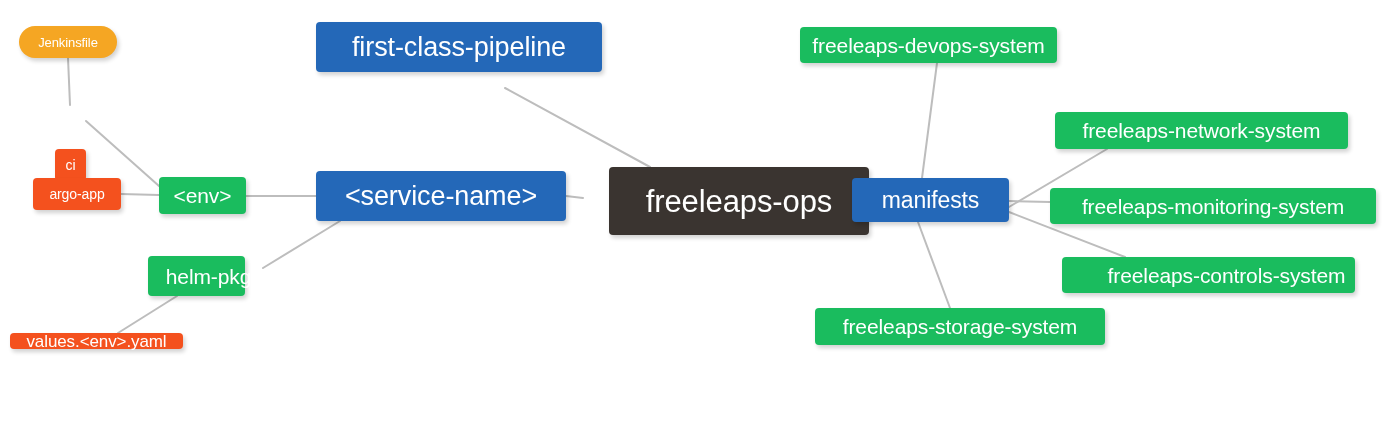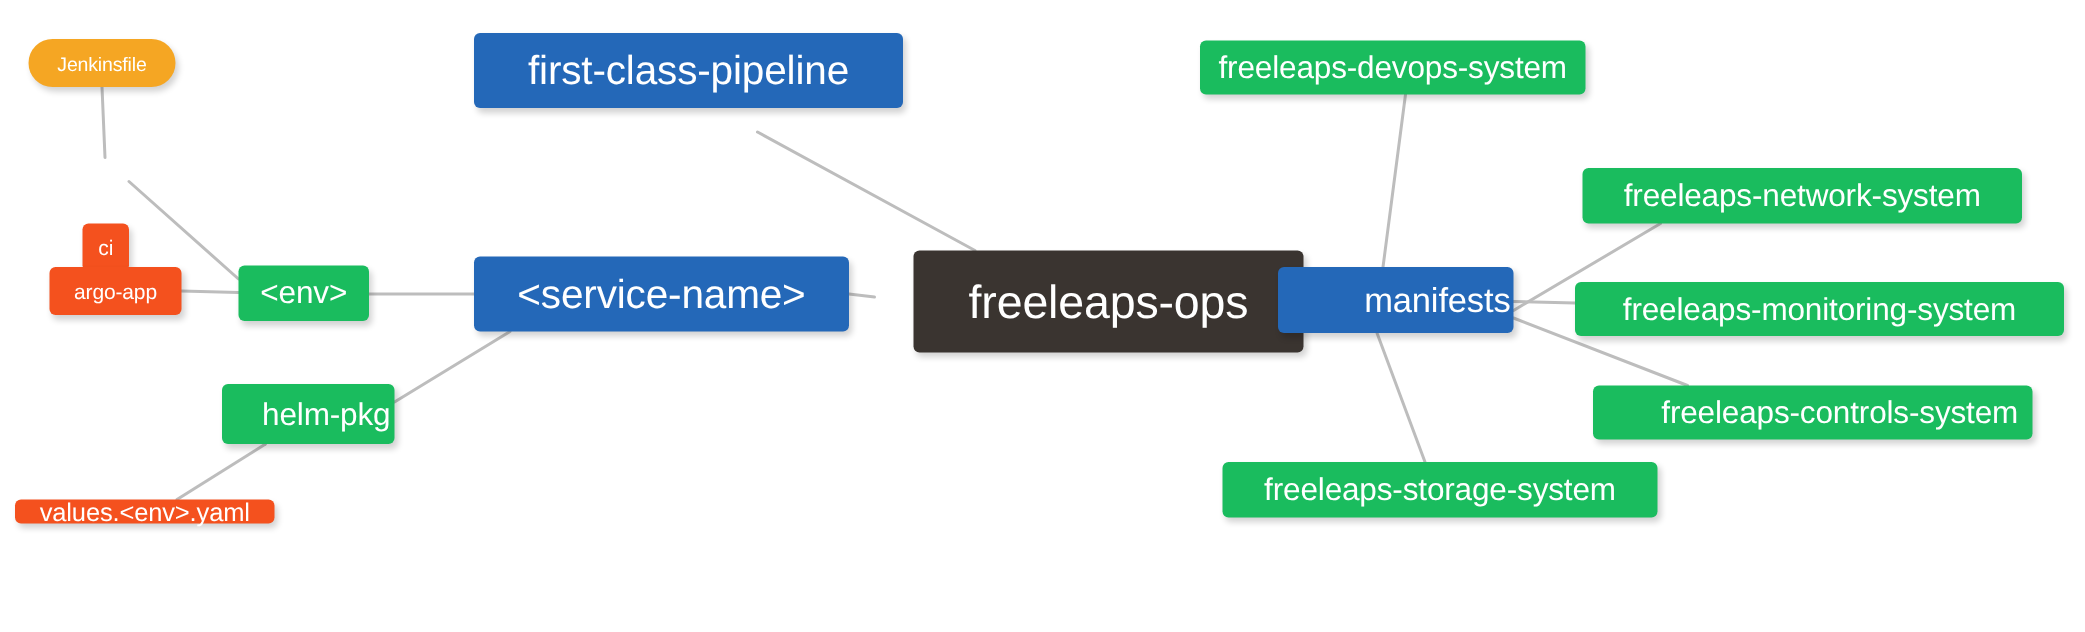--- a/index.html
+++ b/index.html
@@ -48,21 +48,21 @@
   
   .c-orange { background: #f5a623; }
   .c-red    { background: #f4511e; }
   .c-green  { background: #1abc5e; }
   .c-blue   { background: #2468b8; }
   .c-dark   { background: #3a3430; }
 
   
   .t-root   { font-size: 31px; }
   .t-big    { font-size: 27px; }
-  .t-mid    { font-size: 23px; justify-content: flex-end; }
+  .t-mid    { font-size: 23px; }
   .t-lvl2   { font-size: 21px; }
   .t-sm     { font-size: 17px; }
   .t-xs     { font-size: 14px; }
   .t-tiny   { font-size: 13px; border-radius: 16px; }
 </style>
 </head>
 <body>
 
 <div id="mindmap-canvas">
 
@@ -89,21 +89,21 @@
       </div>
       <div class="node c-red t-xs" style="left: 55px; top: 105px; width: 31px; height: 32px; margin-top: 44px;">
         <span class="node-label">ci</span>
       </div>
       <div class="node c-red t-xs" style="left: 33px; top: 178px; width: 88px; height: 32px;">
         <span class="node-label">argo-app</span>
       </div>
       <div class="node c-green t-lvl2" style="left: 159px; top: 177px; width: 87px; height: 37px;">
         <span class="node-label">&lt;env&gt;</span>
       </div>
-      <div class="node c-green t-lvl2" style="left: 148px; top: 256px; width: 115px; height: 40px; padding-left: 24px;">
+      <div class="node c-green t-lvl2" style="left: 148px; top: 256px; width: 97px; height: 40px; padding-left: 24px;">
         <span class="node-label">helm-pkg</span>
       </div>
       <div class="node c-red t-sm" style="left: 10px; top: 333px; width: 173px; height: 16px;">
         <span class="node-label">values.&lt;env&gt;.yaml</span>
       </div>
       <div class="node c-blue t-big" style="left: 316px; top: 22px; width: 286px; height: 50px;">
         <span class="node-label">first-class-pipeline</span>
       </div>
       <div class="node c-blue t-big" style="left: 316px; top: 171px; width: 250px; height: 50px;">
         <span class="node-label">&lt;service-name&gt;</span>

